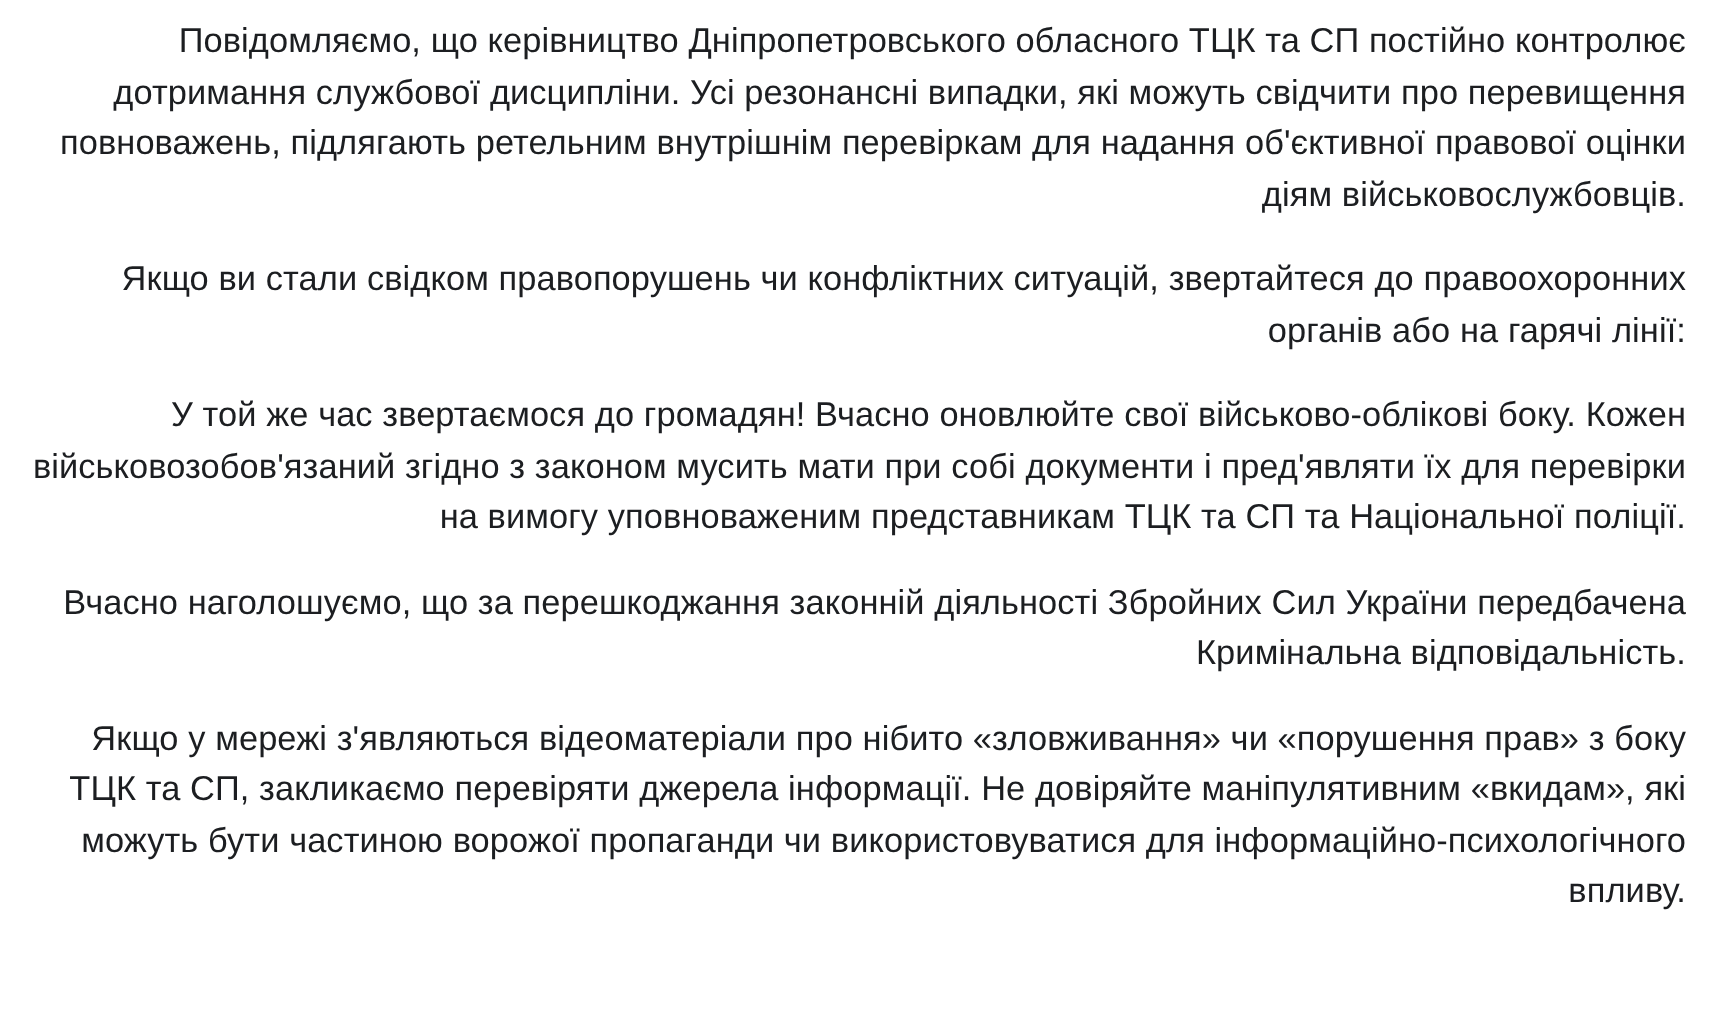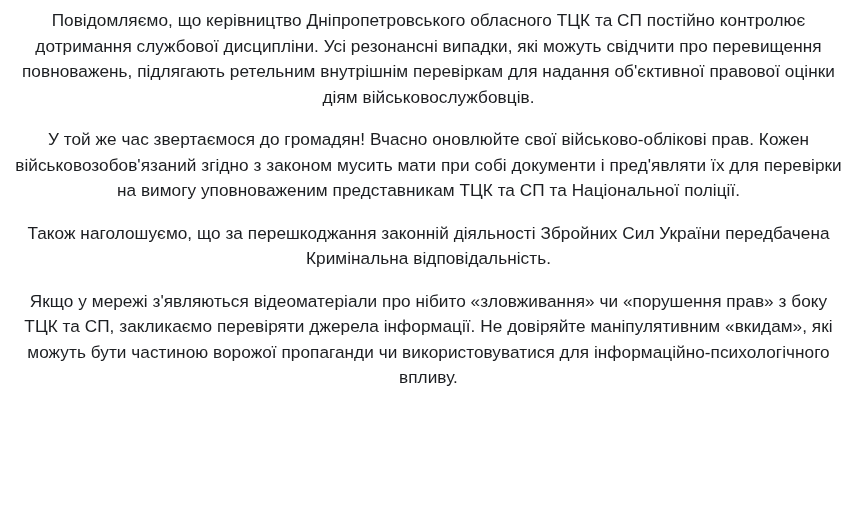--- a/index.html
+++ b/index.html
@@ -19,21 +19,21 @@
     width: 857px;
     height: 505px;
     padding: 8px 14px 0 14px;
     background: #ffffff;
   }
   .para {
     font-size: 17.2px;
     line-height: 25.5px;
     color: #1c1e21;
     margin: 0 0 17px 0;
-    text-align: center;
+    text-align: right;
     letter-spacing: 0.05px;
   }
   .para:last-child {
     margin-bottom: 0;
   }
   .tight {
     margin-bottom: 0;
   }
   .bullet-line {
     font-size: 17.2px;
@@ -46,23 +46,24 @@
     margin: 0 0 17px 0;
   }
 </style>
 </head>
 <body>
 
 <div class="doc">
 
   <p class="para">Повідомляємо, що керівництво Дніпропетровського обласного ТЦК та СП постійно контролює дотримання службової дисципліни. Усі резонансні випадки, які можуть свідчити про перевищення повноважень, підлягають ретельним внутрішнім перевіркам для надання об'єктивної правової оцінки діям військовослужбовців.</p>
 
+  <p class="para tight">Якщо ви стали свідком правопорушень чи конфліктних ситуацій, звертайтеся до правоохоронних органів або на гарячі лінії:</p>
 
   <div class="block-bullets">
   </div>
 
-  <p class="para">У той же час звертаємося до громадян! Вчасно оновлюйте свої військово-облікові прав. Кожен військовозобов'язаний згідно з законом мусить мати при собі документи і пред'являти їх для перевірки на вимогу уповноваженим представникам ТЦК та СП та Національної поліції.</p>
+  <p class="para">У той же час звертаємося до громадян! Вчасно оновлюйте свої військово-облікові боку. Кожен військовозобов'язаний згідно з законом мусить мати при собі документи і пред'являти їх для перевірки на вимогу уповноваженим представникам ТЦК та СП та Національної поліції.</p>
 
-  <p class="para">Також наголошуємо, що за перешкоджання законній діяльності Збройних Сил України передбачена Кримінальна відповідальність.</p>
+  <p class="para">Вчасно наголошуємо, що за перешкоджання законній діяльності Збройних Сил України передбачена Кримінальна відповідальність.</p>
 
   <p class="para">Якщо у мережі з'являються відеоматеріали про нібито «зловживання» чи «порушення прав» з боку ТЦК та СП, закликаємо перевіряти джерела інформації. Не довіряйте маніпулятивним «вкидам», які можуть бути частиною ворожої пропаганди чи використовуватися для інформаційно-психологічного впливу.</p>
 
 </div>
 
 </body></html>

